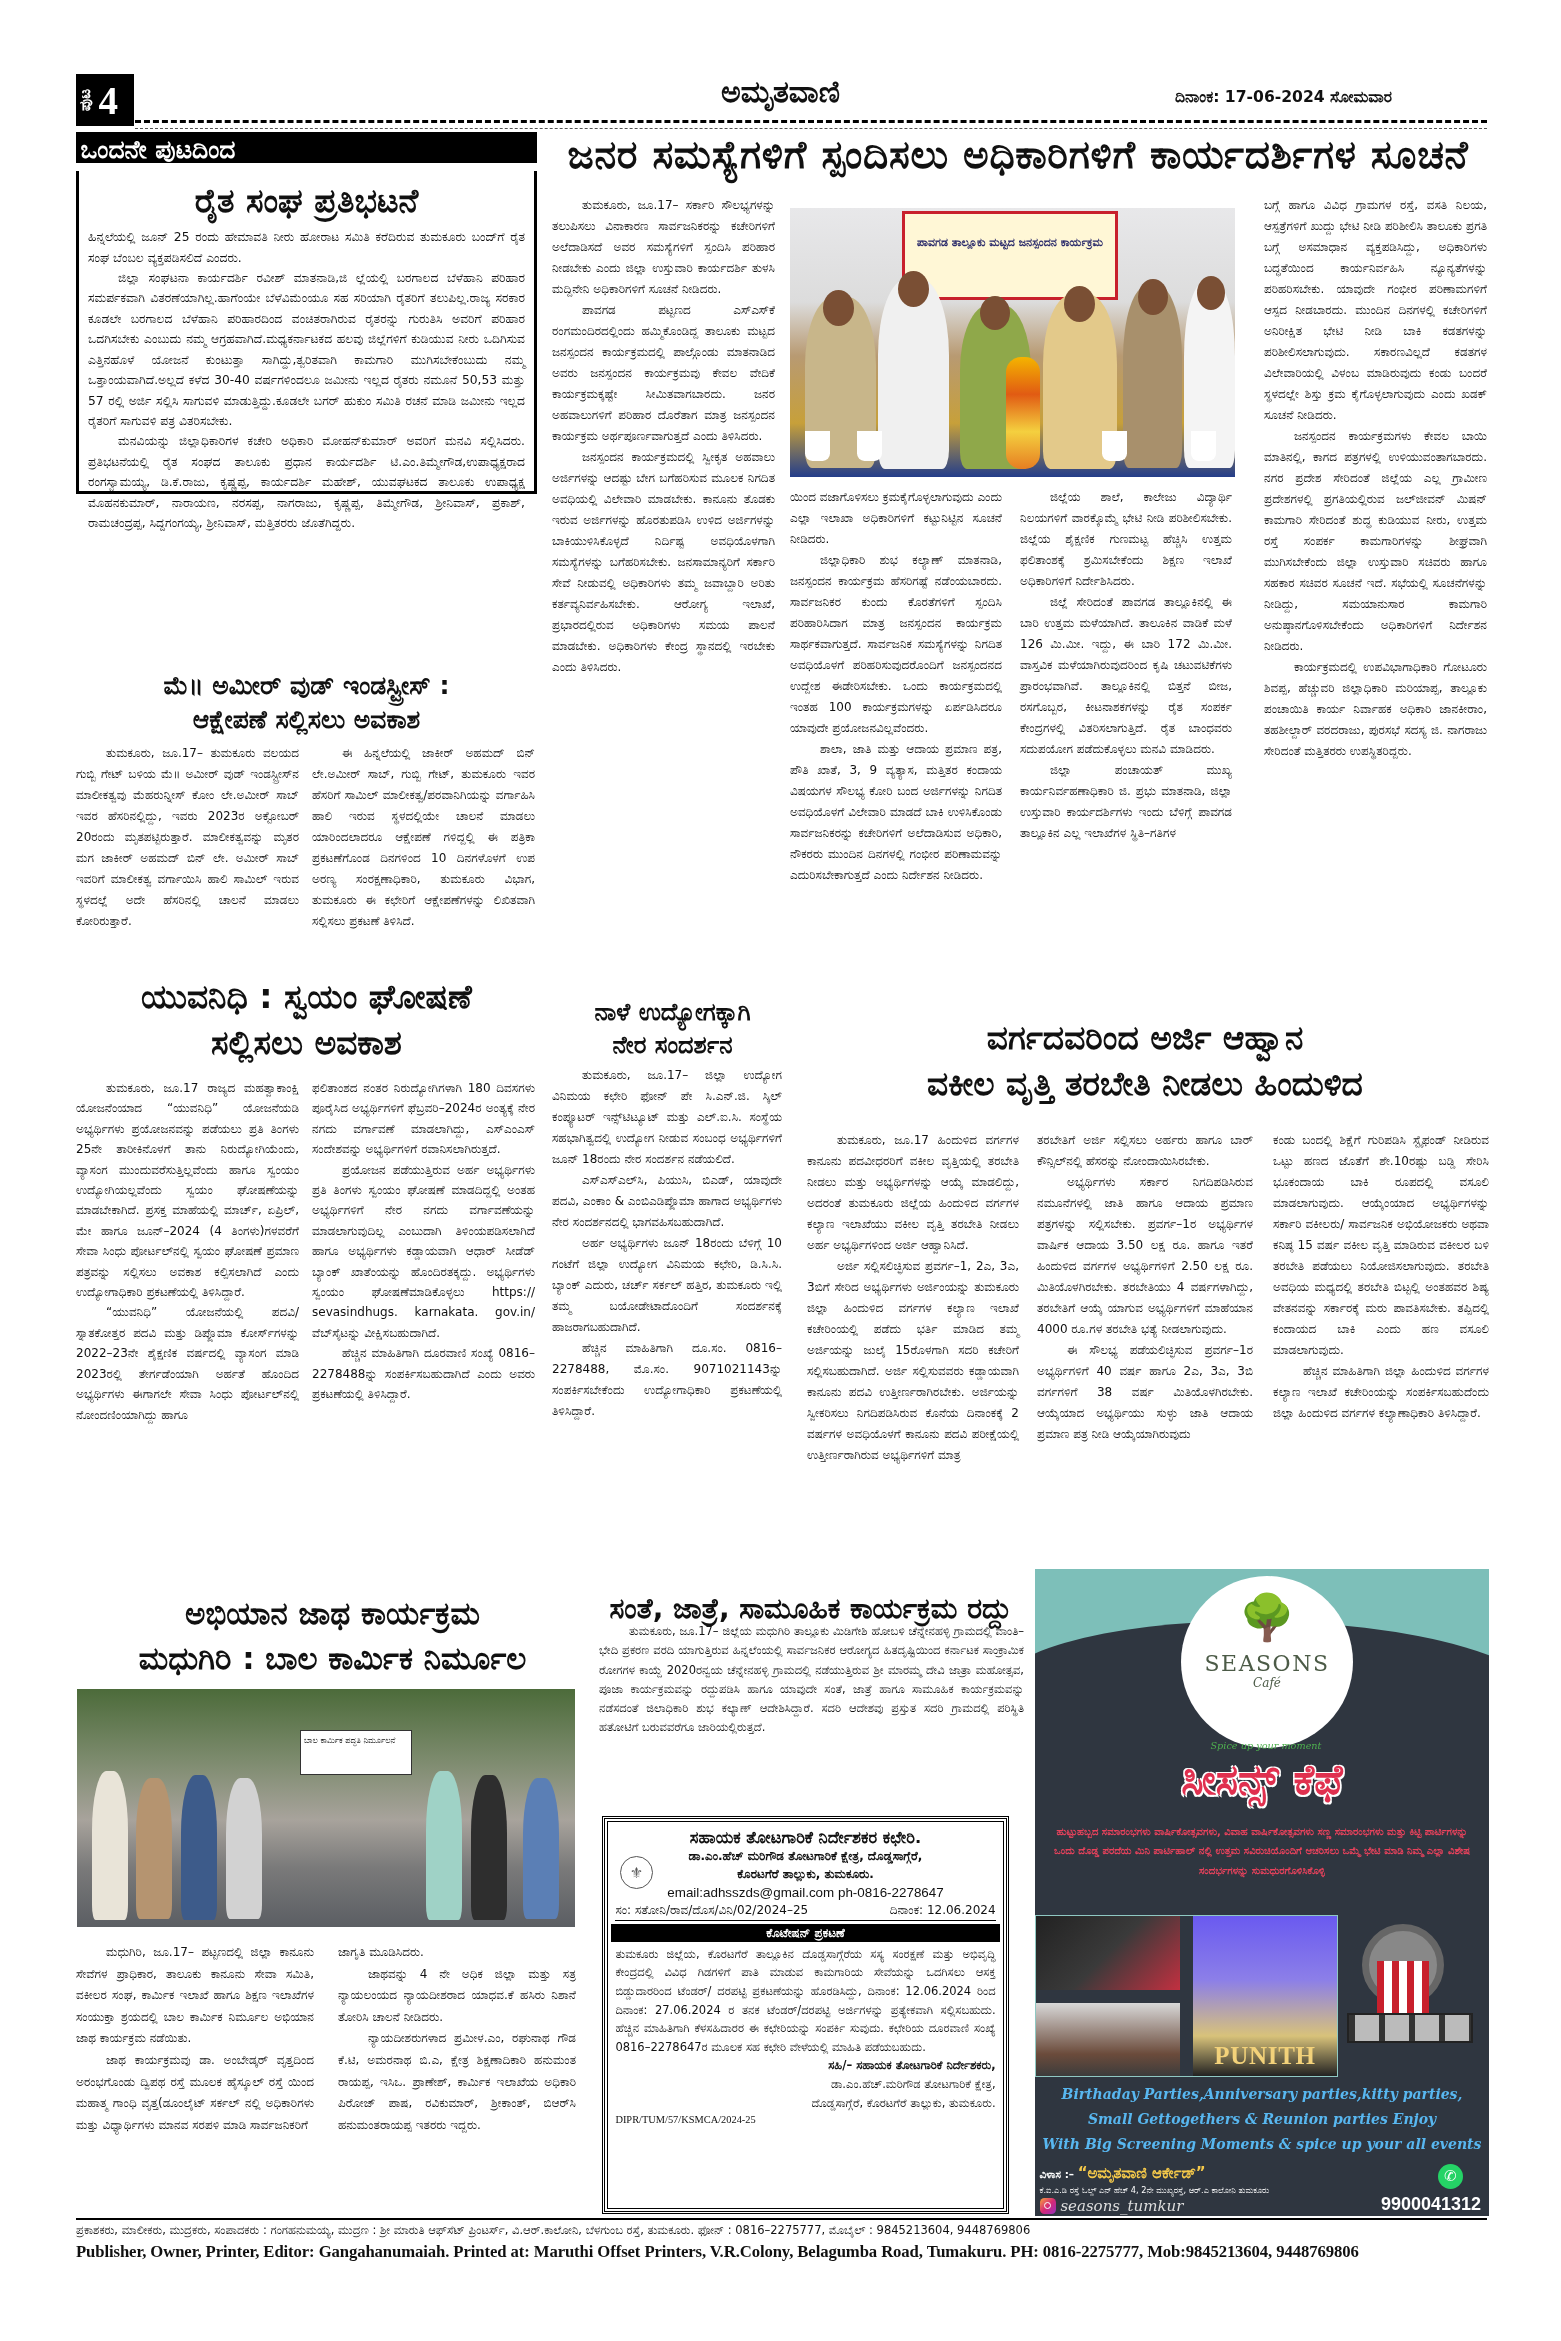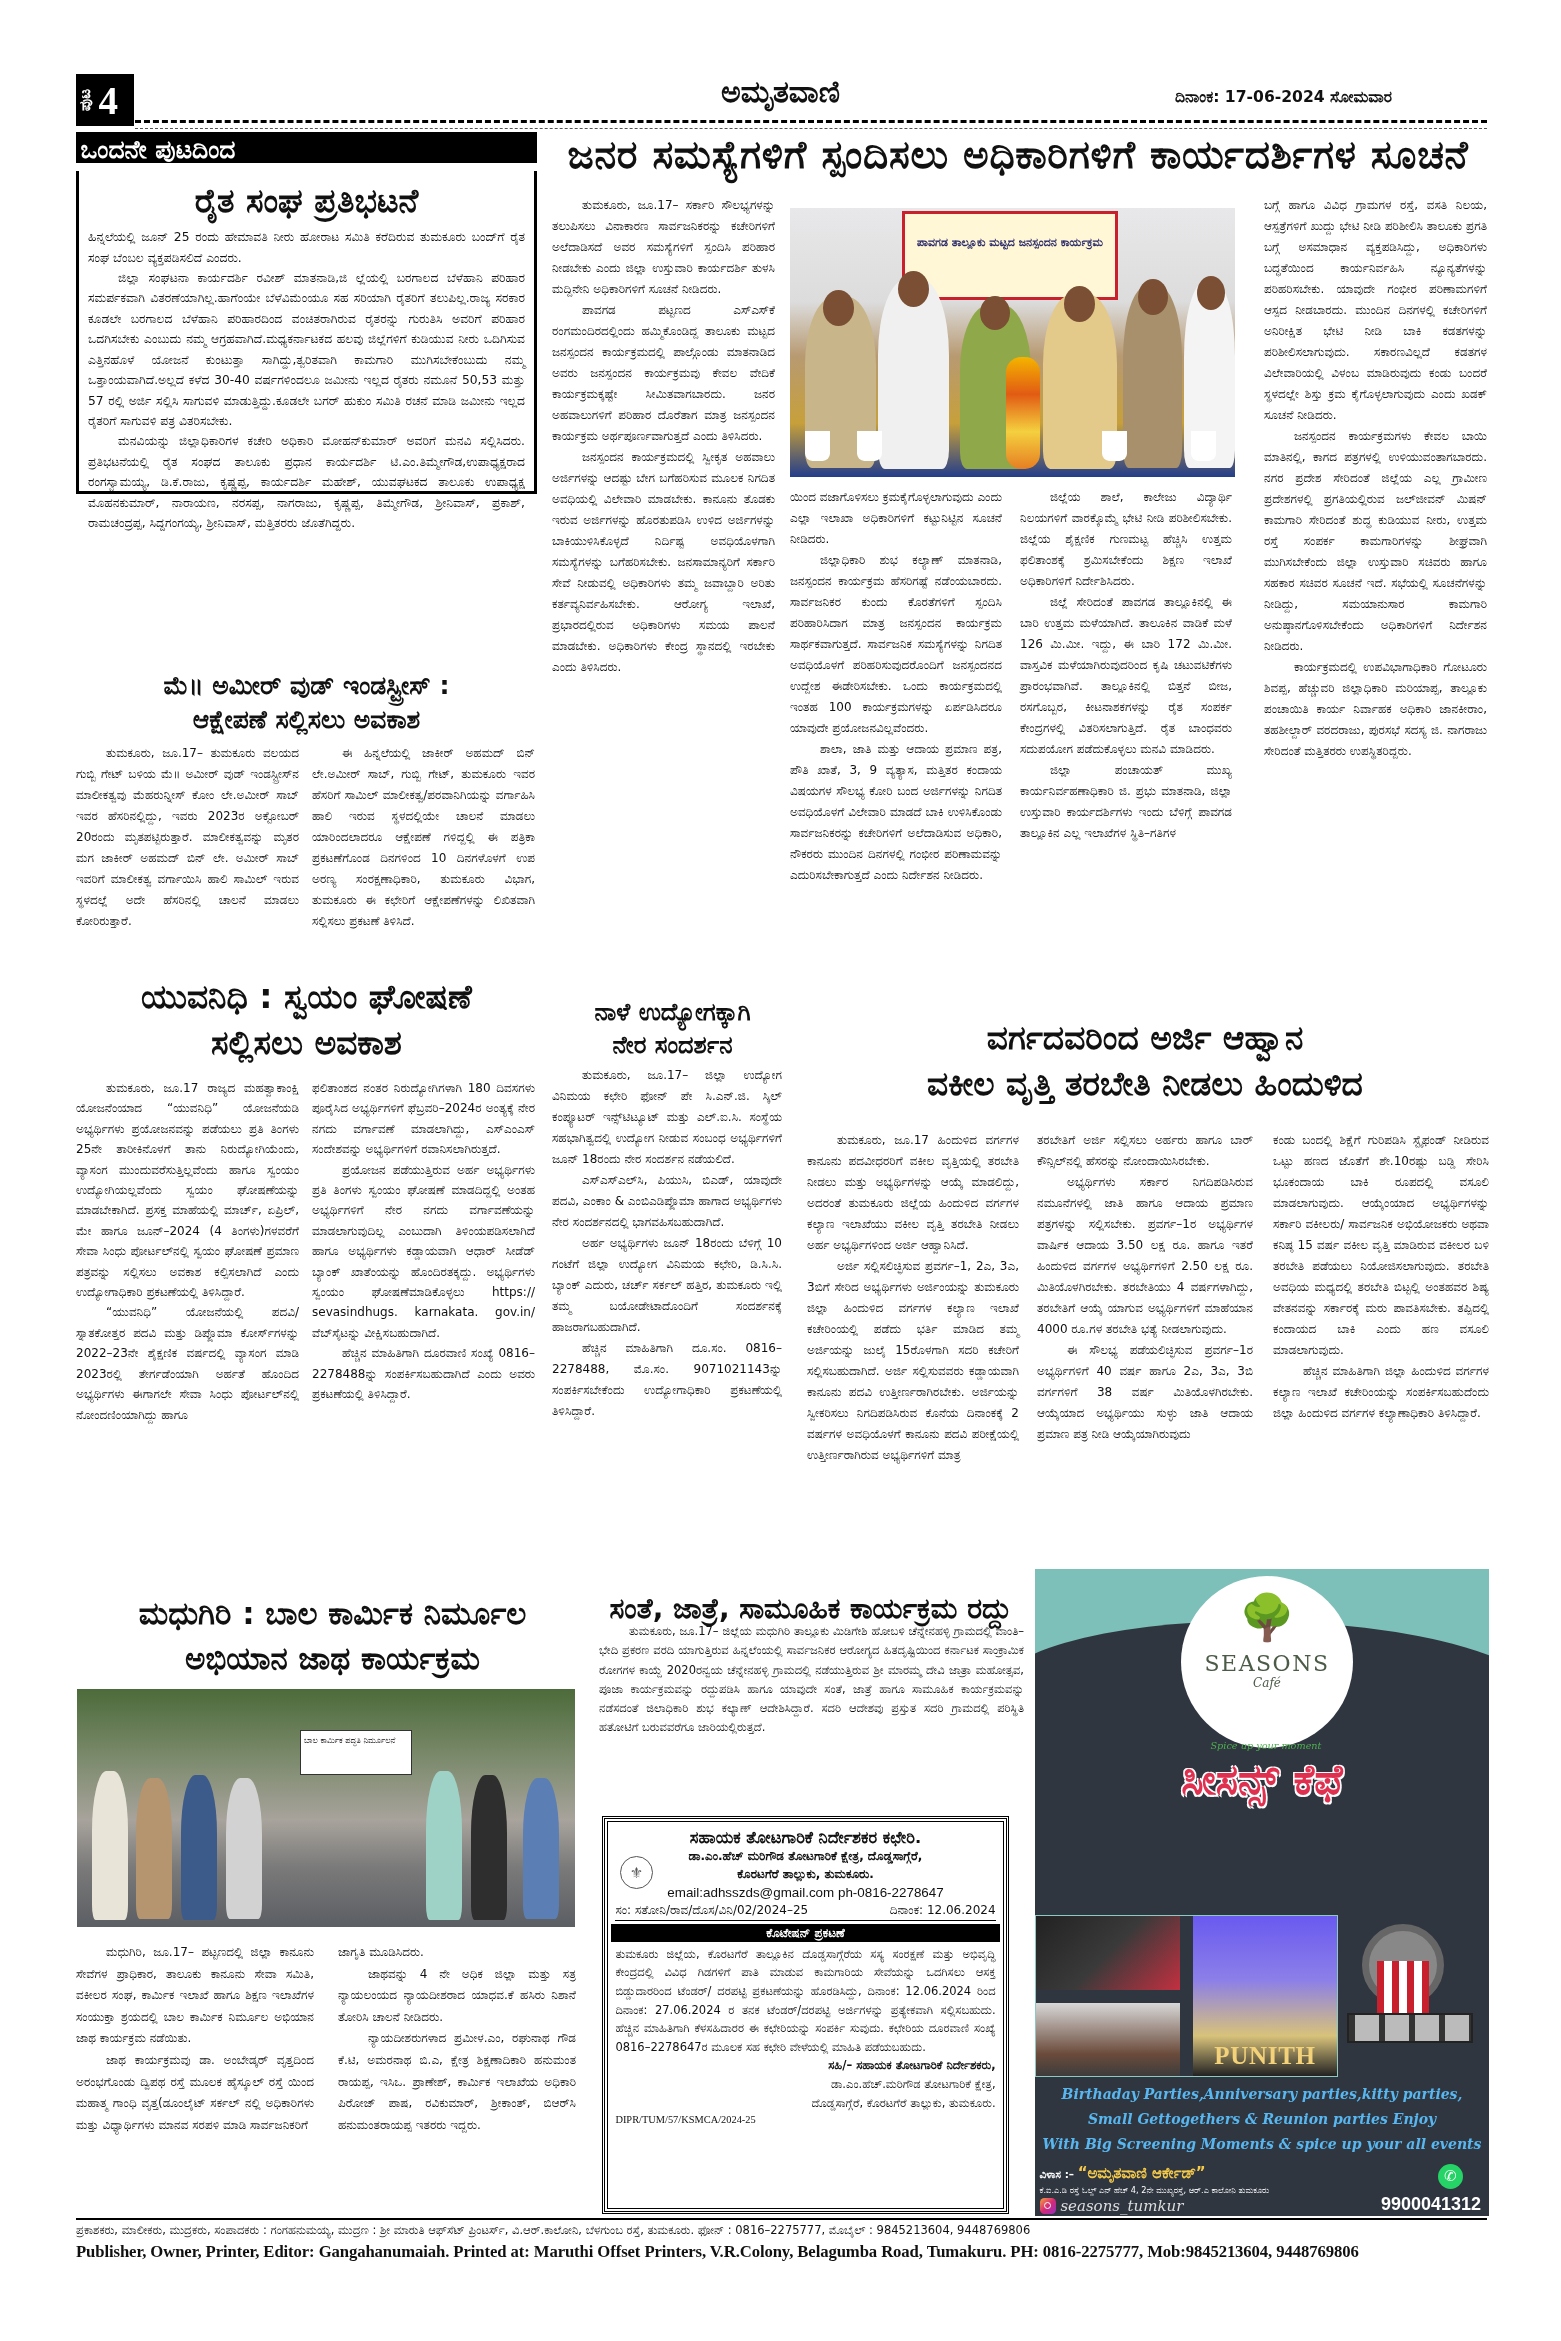--- a/index.html
+++ b/index.html
@@ -133,22 +133,22 @@
   <p>ತುಮಕೂರು, ಜೂ.17 ರಾಜ್ಯದ ಮಹತ್ವಾಕಾಂಕ್ಷಿ ಯೋಜನೆಂಯಾದ “ಯುವನಿಧಿ” ಯೋಜನೆಯಡಿ ಅಭ್ಯರ್ಥಿಗಳು ಪ್ರಯೋಜನವನ್ನು ಪಡೆಯಲು ಪ್ರತಿ ತಿಂಗಳು 25ನೇ ತಾರೀಕಿನೊಳಗೆ ತಾನು ನಿರುದ್ಯೋಗಿಯೆಂದು, ವ್ಯಾಸಂಗ ಮುಂದುವರೆಸುತ್ತಿಲ್ಲವೆಂದು ಹಾಗೂ ಸ್ವಂಯಂ ಉದ್ಯೋಗಿಯಲ್ಲವೆಂದು ಸ್ವಯಂ ಘೋಷಣೆಯನ್ನು ಮಾಡಬೇಕಾಗಿದೆ. ಪ್ರಸಕ್ತ ಮಾಹೆಯಲ್ಲಿ ಮಾರ್ಚ್, ಏಪ್ರಿಲ್, ಮೇ ಹಾಗೂ ಜೂನ್–2024 (4 ತಿಂಗಳು)ಗಳವರೆಗೆ ಸೇವಾ ಸಿಂಧು ಪೋರ್ಟಲ್‌ನಲ್ಲಿ ಸ್ವಯಂ ಘೋಷಣೆ ಪ್ರಮಾಣ ಪತ್ರವನ್ನು ಸಲ್ಲಿಸಲು ಅವಕಾಶ ಕಲ್ಪಿಸಲಾಗಿದೆ ಎಂದು ಉದ್ಯೋಗಾಧಿಕಾರಿ ಪ್ರಕಟಣೆಯಲ್ಲಿ ತಿಳಿಸಿದ್ದಾರೆ.</p>
   <p>“ಯುವನಿಧಿ” ಯೋಜನೆಯಲ್ಲಿ ಪದವಿ/ ಸ್ನಾತಕೋತ್ತರ ಪದವಿ ಮತ್ತು ಡಿಪ್ಲೊಮಾ ಕೋರ್ಸ್‌ಗಳನ್ನು 2022–23ನೇ ಶೈಕ್ಷಣಿಕ ವರ್ಷದಲ್ಲಿ ವ್ಯಾಸಂಗ ಮಾಡಿ 2023ರಲ್ಲಿ ತೇರ್ಗಡೆಂಯಾಗಿ ಅರ್ಹತೆ ಹೊಂದಿದ ಅಭ್ಯರ್ಥಿಗಳು ಈಗಾಗಲೇ ಸೇವಾ ಸಿಂಧು ಪೋರ್ಟಲ್‌ನಲ್ಲಿ ನೋಂದಣಿಂಯಾಗಿದ್ದು ಹಾಗೂ</p>
 </div>
 <div class="col body-text" style="left:312px; top:1078px; width:223px; font-size:12px; line-height:20.4px;">
   <p style="text-indent:0">ಫಲಿತಾಂಶದ ನಂತರ ನಿರುದ್ಯೋಗಿಗಳಾಗಿ 180 ದಿವಸಗಳು ಪೂರೈಸಿದ ಅಭ್ಯರ್ಥಿಗಳಿಗೆ ಫೆಬ್ರವರಿ–2024ರ ಅಂತ್ಯಕ್ಕೆ ನೇರ ನಗದು ವರ್ಗಾವಣೆ ಮಾಡಲಾಗಿದ್ದು, ಎಸ್‌ಎಂಎಸ್ ಸಂದೇಶವನ್ನು ಅಭ್ಯರ್ಥಿಗಳಿಗೆ ರವಾನಿಸಲಾಗಿರುತ್ತದೆ.</p>
   <p>ಪ್ರಯೋಜನ ಪಡೆಯುತ್ತಿರುವ ಅರ್ಹ ಅಭ್ಯರ್ಥಿಗಳು ಪ್ರತಿ ತಿಂಗಳು ಸ್ವಂಯಂ ಘೋಷಣೆ ಮಾಡದಿದ್ದಲ್ಲಿ ಅಂತಹ ಅಭ್ಯರ್ಥಿಗಳಿಗೆ ನೇರ ನಗದು ವರ್ಗಾವಣೆಯನ್ನು ಮಾಡಲಾಗುವುದಿಲ್ಲ ಎಂಬುದಾಗಿ ತಿಳಿಂಯಪಡಿಸಲಾಗಿದೆ ಹಾಗೂ ಅಭ್ಯರ್ಥಿಗಳು ಕಡ್ಡಾಯವಾಗಿ ಆಧಾರ್ ಸೀಡೆಡ್ ಬ್ಯಾಂಕ್ ಖಾತೆಂಯನ್ನು ಹೊಂದಿರತಕ್ಕದ್ದು. ಅಭ್ಯರ್ಥಿಗಳು ಸ್ವಂಯಂ ಘೋಷಣೆಮಾಡಿಕೊಳ್ಳಲು https:// sevasindhugs. karnakata. gov.in/ ವೆಬ್‌ಸೈಟನ್ನು ವೀಕ್ಷಿಸಬಹುದಾಗಿದೆ.</p>
   <p>ಹೆಚ್ಚಿನ ಮಾಹಿತಿಗಾಗಿ ದೂರವಾಣಿ ಸಂಖ್ಯೆ 0816–2278488ನ್ನು ಸಂಪರ್ಕಿಸಬಹುದಾಗಿದೆ ಎಂದು ಅವರು ಪ್ರಕಟಣೆಯಲ್ಲಿ ತಿಳಿಸಿದ್ದಾರೆ.</p>
 </div>
 
 <div class="abs headline-lg" style="left:76px; top:1591px; width:513px; font-size:31px; line-height:45px;">
+  <div>ಅಭಿಯಾನ ಜಾಥ ಕಾರ್ಯಕ್ರಮ</div>
   <div>ಮಧುಗಿರಿ : ಬಾಲ ಕಾರ್ಮಿಕ ನಿರ್ಮೂಲ</div>
-  <div>ಅಭಿಯಾನ ಜಾಥ ಕಾರ್ಯಕ್ರಮ</div>
 </div>
 <div class="photo photo-rally" style="left:77px; top:1689px; width:498px; height:238px;">
   <div class="ph-sign" style="left:223px; top:41px; width:112px; height:45px; font-size:8.2px; padding:3px; line-height:12px;">ಬಾಲ ಕಾರ್ಮಿಕ ಪದ್ಧತಿ ನಿರ್ಮೂಲನೆ</div>
   <div class="ph-person" style="left:15px; top:82px; width:36px; height:149px; background:#e9e4d8;"></div>
   <div class="ph-person" style="left:59px; top:89px; width:36px; height:141px; background:#b59470;"></div>
   <div class="ph-person" style="left:104px; top:86px; width:36px; height:145px; background:#3d5b8a;"></div>
   <div class="ph-person" style="left:149px; top:89px; width:36px; height:141px; background:#d2d2d2;"></div>
   <div class="ph-person" style="left:349px; top:82px; width:36px; height:149px; background:#9fd2c6;"></div>
   <div class="ph-person" style="left:394px; top:86px; width:36px; height:145px; background:#2e2e2e;"></div>
   <div class="ph-person" style="left:446px; top:89px; width:36px; height:141px; background:#5b7fb5;"></div>
@@ -262,20 +262,21 @@
 <div class="abs ad">
   <div class="ad-teal"></div>
   <div class="ad-wave"></div>
   <div class="ad-logo">
     <div class="ad-tree">🌳</div>
     <div class="ad-brand">SEASONS</div>
     <div class="ad-cafe">Café</div>
   </div>
   <div class="ad-tag">Spice up your moment</div>
   <div class="ad-kn-title">ಸೀಸನ್ಸ್ ಕೆಫೆ</div>
+  <div class="ad-kn-desc">ಹುಟ್ಟುಹಬ್ಬದ ಸಮಾರಂಭಗಳು ವಾರ್ಷಿಕೋತ್ಸವಗಳು, ವಿವಾಹ ವಾರ್ಷಿಕೋತ್ಸವಗಳು ಸಣ್ಣ ಸಮಾರಂಭಗಳು ಮತ್ತು ಕಿಟ್ಟಿ ಪಾರ್ಟಿಗಳನ್ನು ಒಂದು ದೊಡ್ಡ ಪರದೆಯ ಮಿನಿ ಪಾರ್ಟಿಹಾಲ್ ನಲ್ಲಿ ಉತ್ತಮ ಸವಿರುಚಿಯೊಂದಿಗೆ ಆಚರಿಸಲು ಒಮ್ಮೆ ಭೇಟಿ ಮಾಡಿ ನಿಮ್ಮ ಎಲ್ಲಾ ವಿಶೇಷ ಸಂದರ್ಭಗಳನ್ನು ಸುಮಧುರಗೊಳಿಸಿಕೊಳ್ಳಿ</div>
   <div class="ad-photos">
     <div class="p1"></div>
     <div class="p2">
       <span class="punith">PUNITH</span>
     </div>
     <div class="p3"></div>
   </div>
   <div class="ad-reel">
     <div class="reel-wheel"></div>
     <div class="popcorn"></div>

